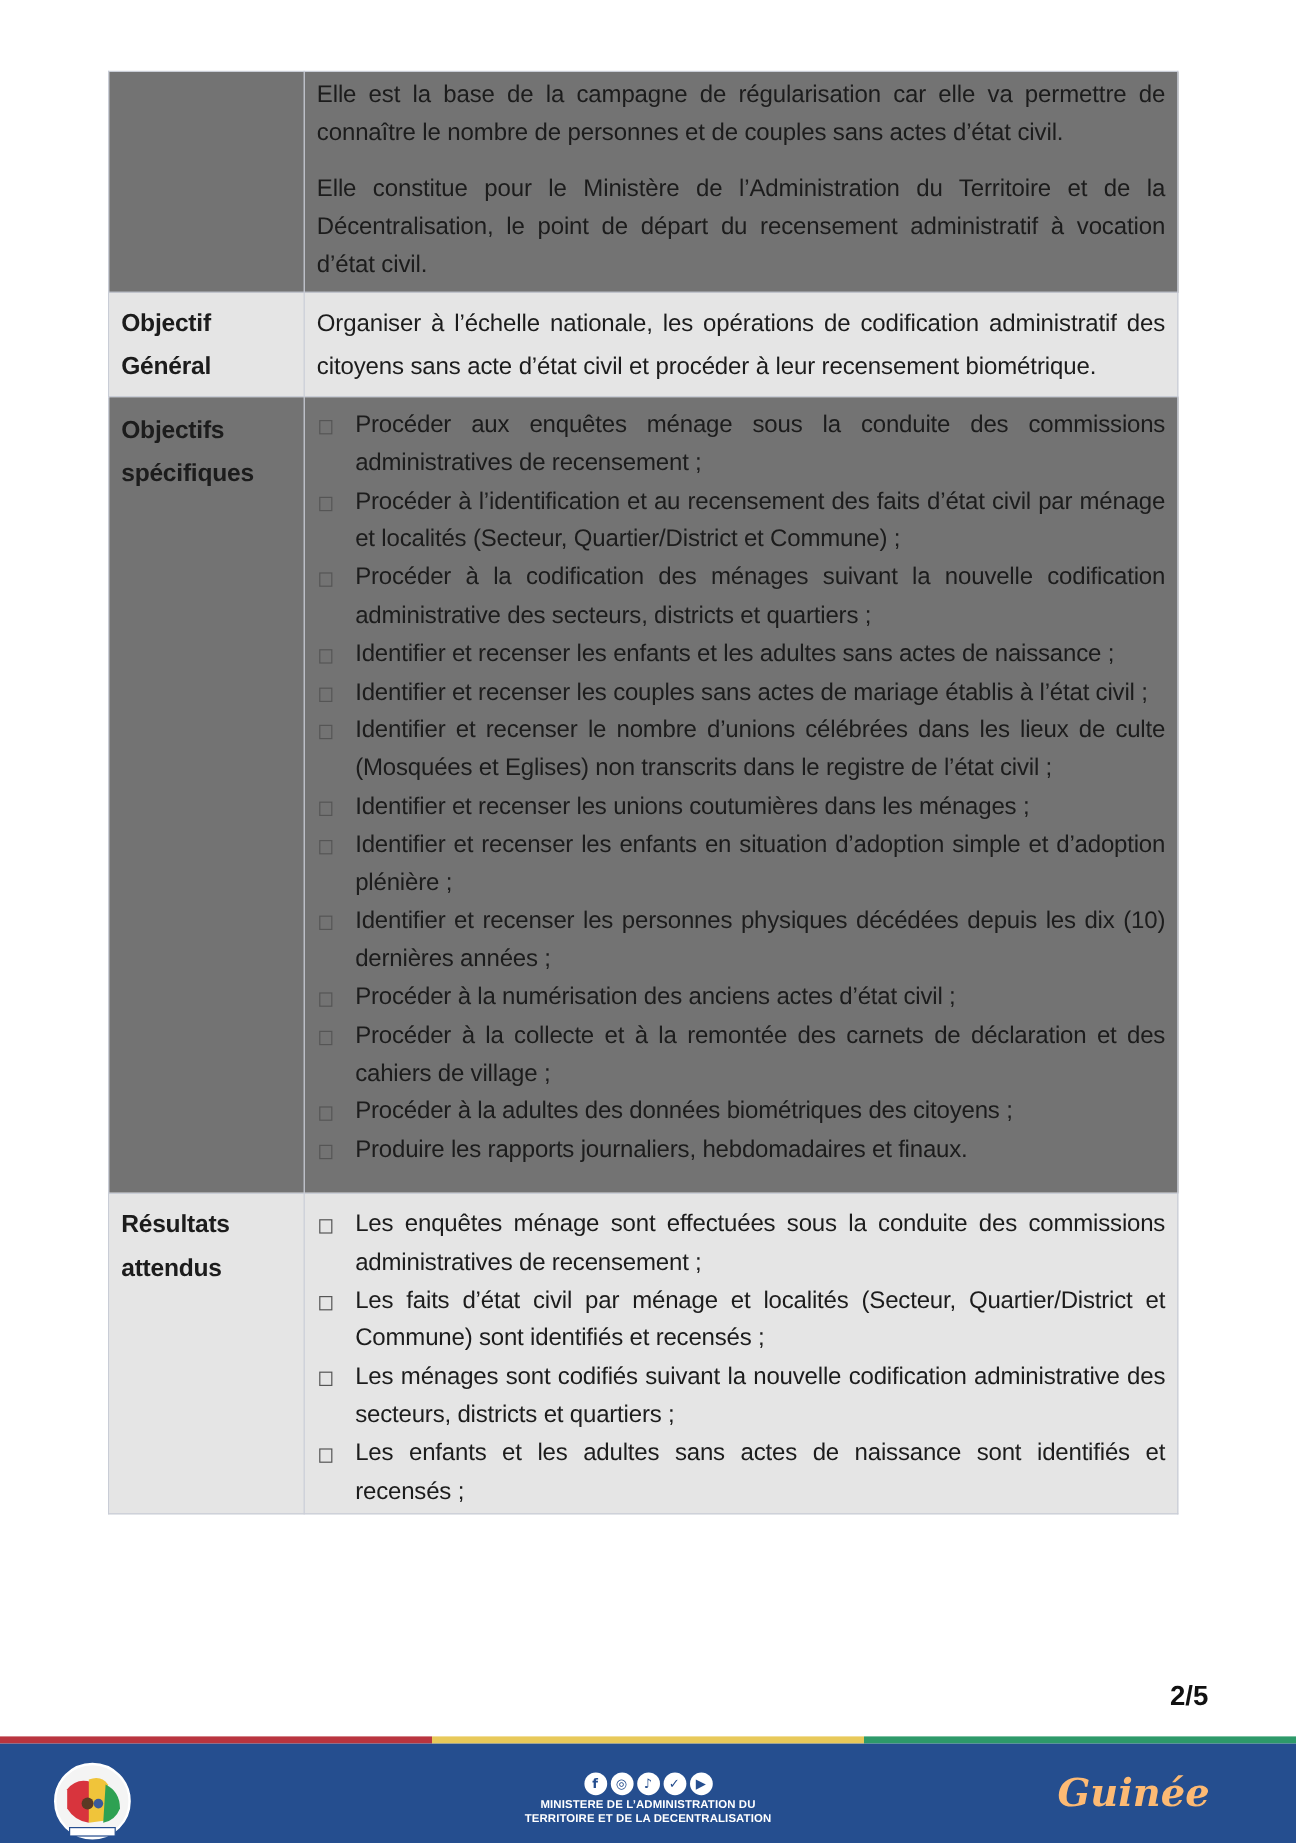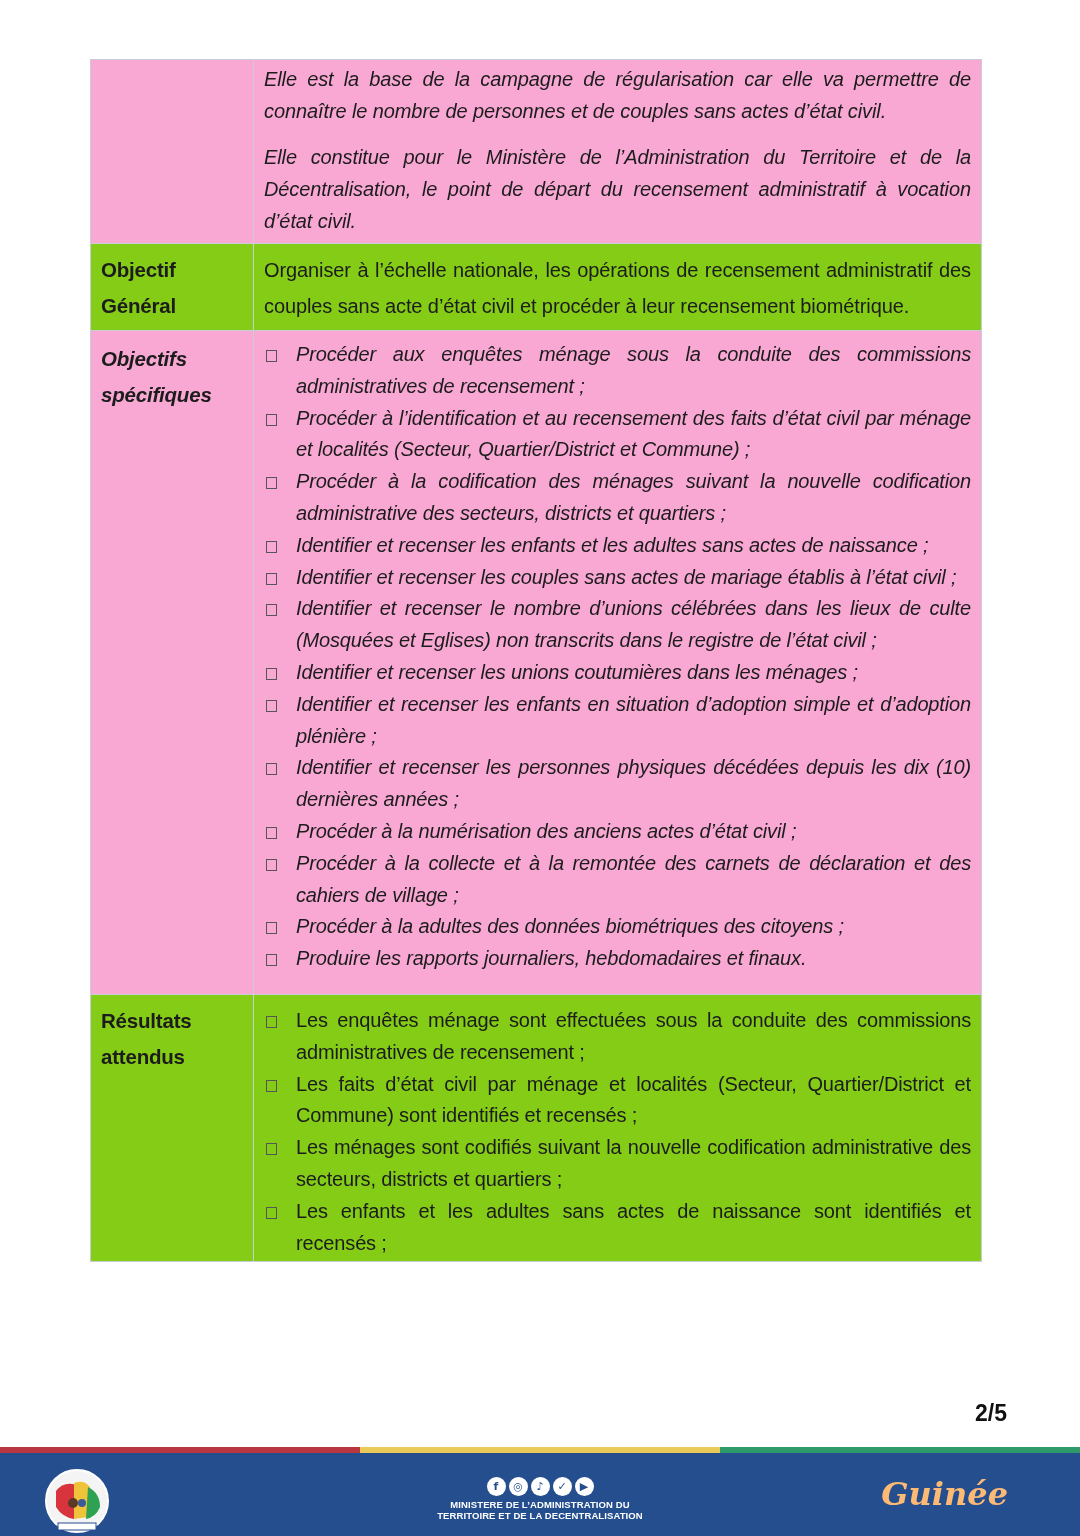--- a/index.html
+++ b/index.html
@@ -17,22 +17,22 @@
       width: 891px;
       border-collapse: collapse;
       table-layout: fixed;
     }
     table.grid td {
       border: 1.5px solid #c9cdd6;
       vertical-align: top;
     }
     table.grid col.c1 { width: 163px; }
     table.grid col.c2 { width: 728px; }
-    tr.shade td { background: #f9a8d4; font-style: italic; }
-    tr.plain td { background: #84cc16; }
+    tr.shade td { background: #737373; }
+    tr.plain td { background: #e5e5e5; }
 
     .label {
       font-weight: bold;
       font-size: 20.5px;
       line-height: 36px;
       padding: 8px 10px 0 10px;
       letter-spacing: -0.2px;
     }
     .body-text {
       font-size: 20px;
@@ -132,21 +132,21 @@
     </tr>
 
     <tr class="plain r1">
       <td>
         <div class="label">
           <div>Objectif</div>
           <div>Général</div>
         </div>
       </td>
       <td>
-        <div class="body-text">Organiser à l’échelle nationale, les opérations de recensement administratif des couples sans acte d’état civil et procéder à leur recensement biométrique.</div>
+        <div class="body-text">Organiser à l’échelle nationale, les opérations de codification administratif des citoyens sans acte d’état civil et procéder à leur recensement biométrique.</div>
       </td>
     </tr>
 
     <tr class="shade r2">
       <td>
         <div class="label" style="padding-top:10px;">
           <div>Objectifs</div>
           <div>spécifiques</div>
         </div>
       </td>

